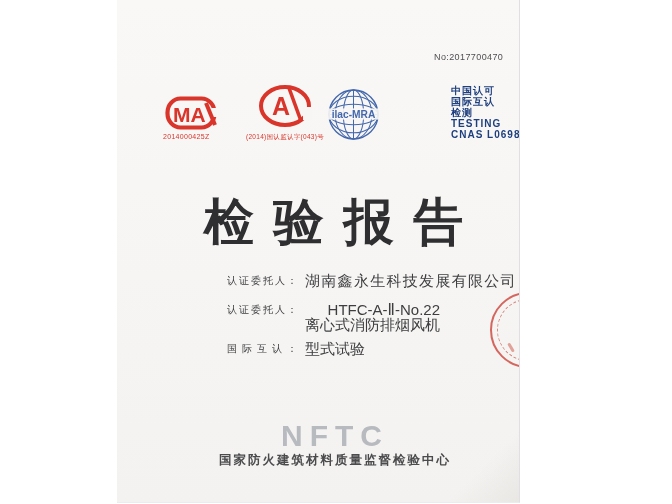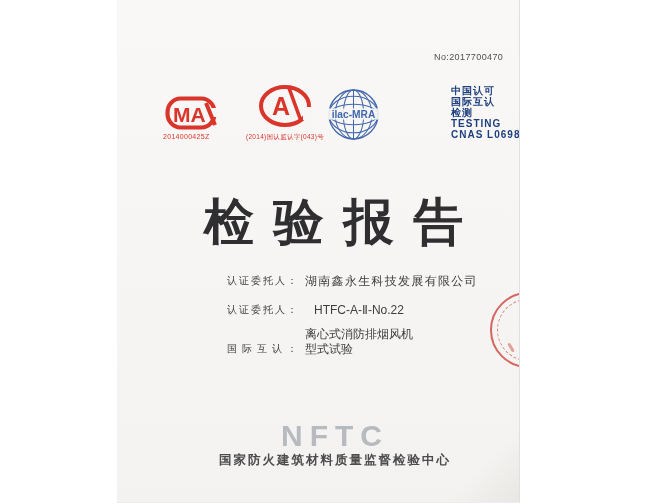--- a/index.html
+++ b/index.html
@@ -42,22 +42,22 @@
     top:189px; font-size:50px; font-weight:600; color:#2f2f31;
     letter-spacing:3px; white-space:pre;
   }
   
   .field { position:absolute; left:110px; display:flex; align-items:flex-start; color:#3e3e40; }
   .field .lbl {
     display:inline-block; width:70px; margin-right:8px; flex-shrink:0;
     font-size:10px; line-height:14px;
     text-align:justify; text-align-last:justify;
   }
-  .field .val { font-size:12px; line-height:14px; text-align:center; }
-  .field .val .l2 { margin-top:10px; }
+  .field .val { font-size:15px; line-height:14px; text-align:right; }
+  .field .val .l2 { margin-top:1px; }
   .f1 { top:274px; }
   .f1 .val { letter-spacing:1.3px; }
   .f2 { top:303px; }
   .f3 { top:342px; }
   
   .stamp {
     position:absolute; left:373px; top:292px; width:76px; height:76px;
     border:2.5px solid rgba(203,62,53,0.78); border-radius:50%;
     box-sizing:border-box;
   }

